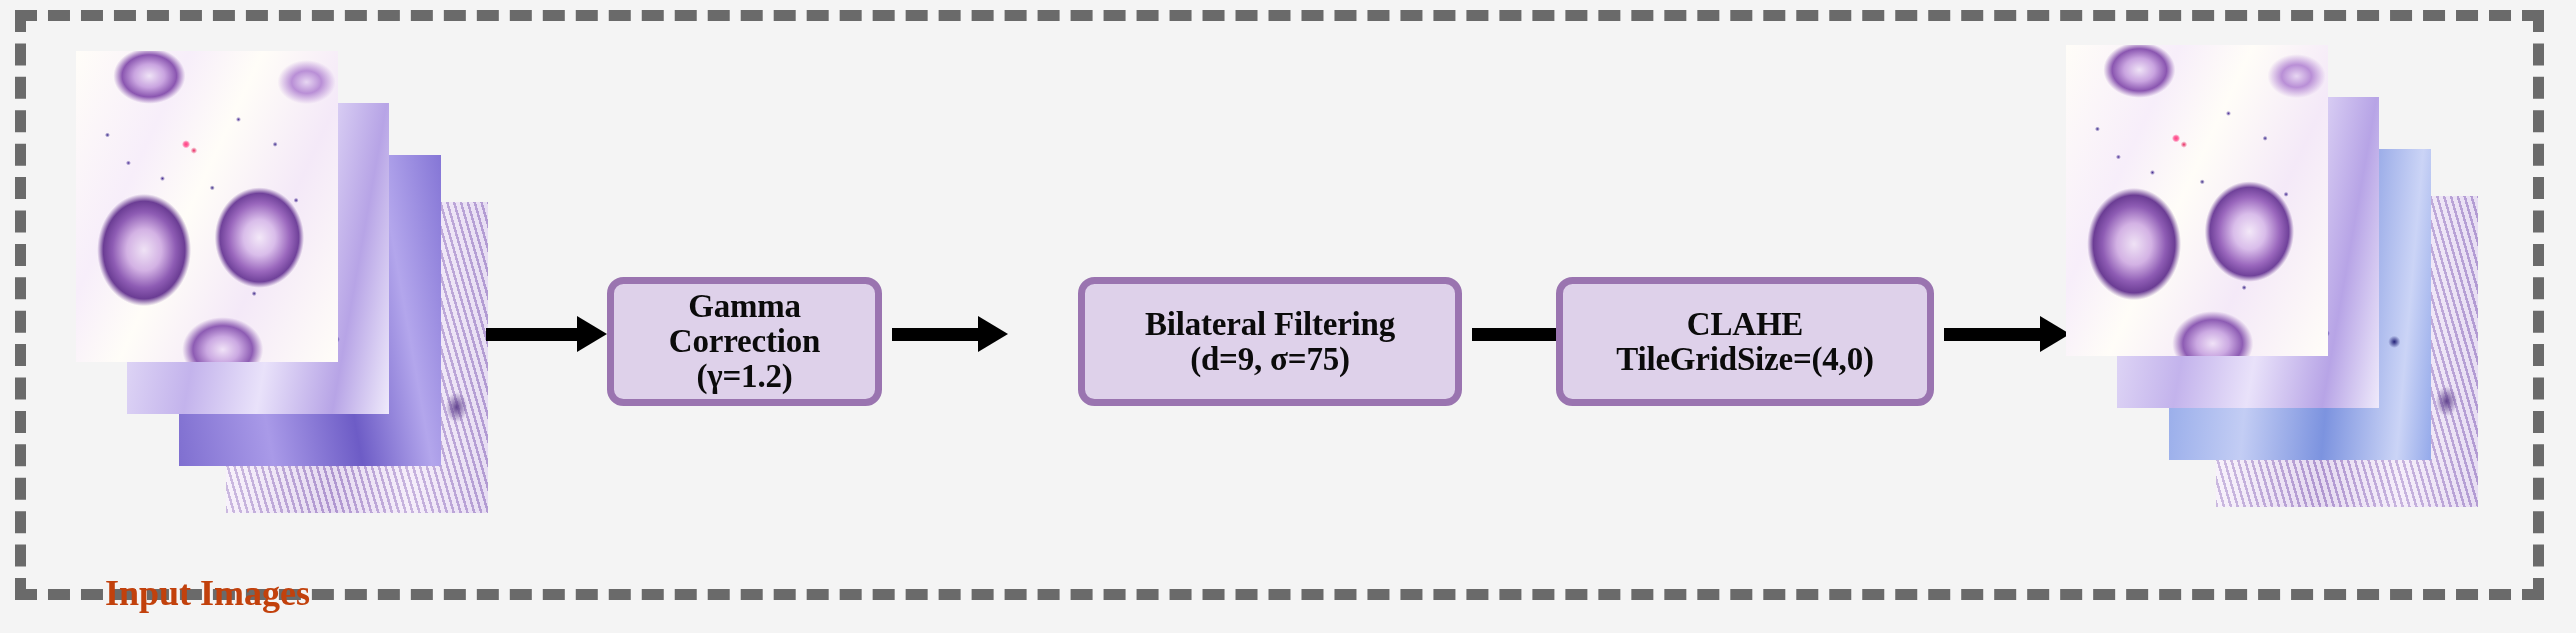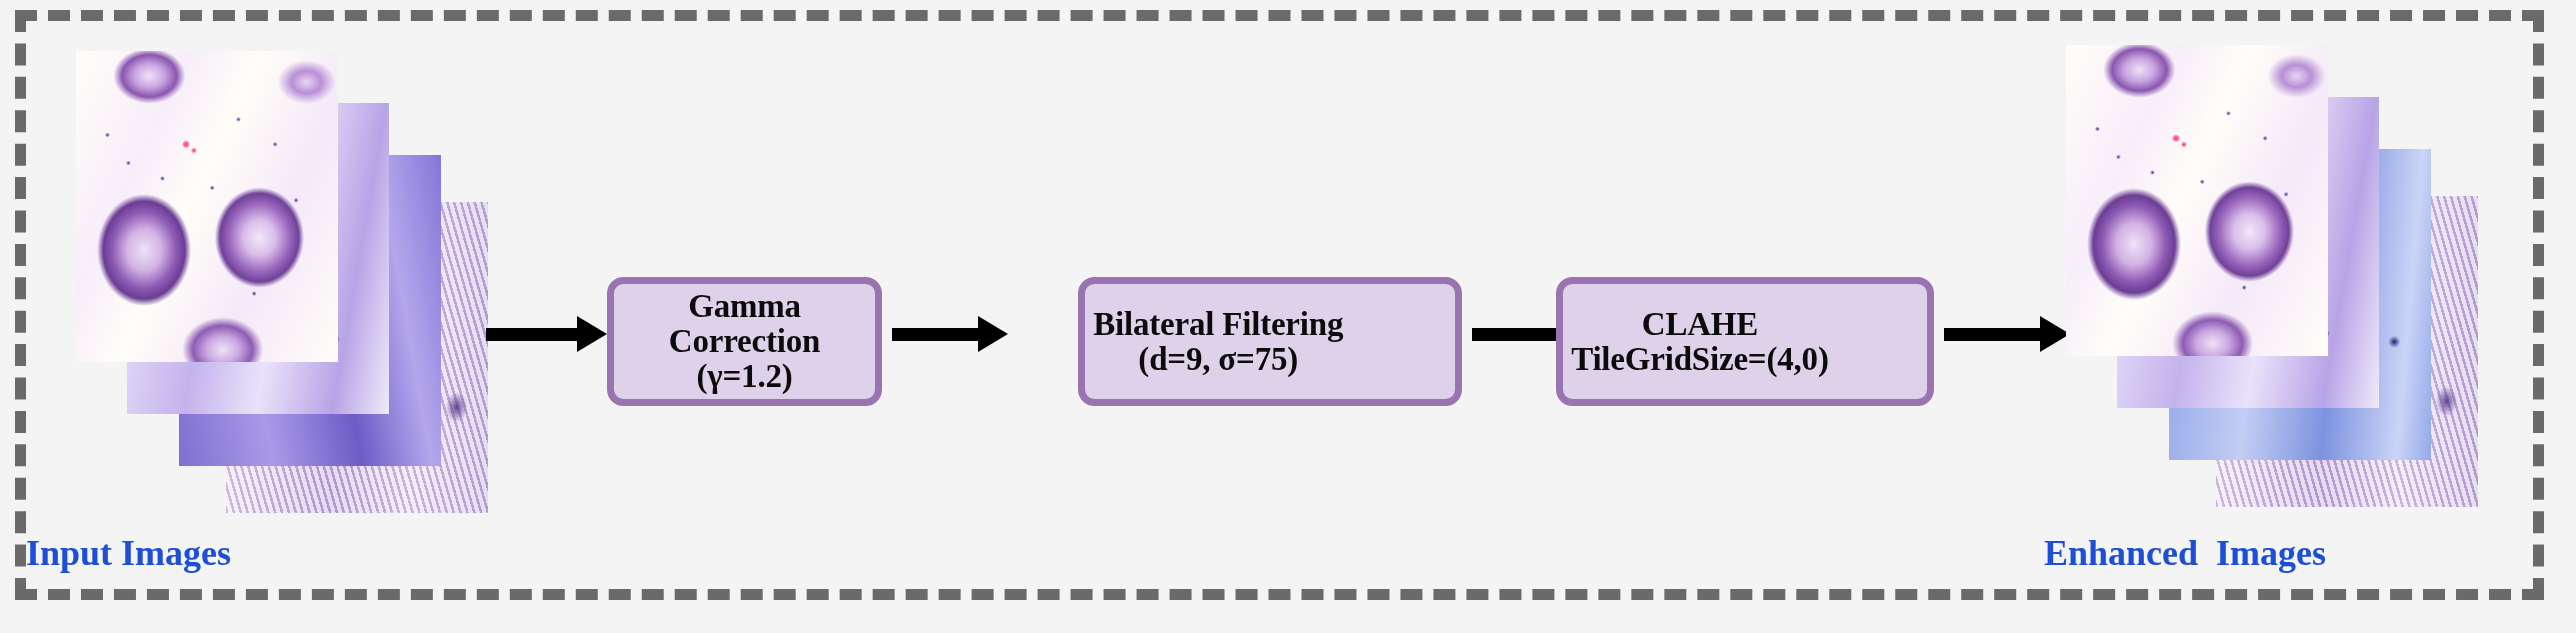--- a/index.html
+++ b/index.html
@@ -109,20 +109,21 @@
 
   
   .proc-box {
     position: absolute;
     box-sizing: border-box;
     background: #ded1ea;
     border: 7.4px solid #9a74b0;
     border-radius: 16.5px;
     display: flex;
     align-items: center;
+    justify-content: center;
     text-align: center;
   }
   .proc-label {
     font-weight: bold;
     font-size: 33px;
     line-height: 1.06;
     color: #0b0b0b;
     letter-spacing: -0.2px;
     white-space: pre-line;
     padding: 0 8.2px;
@@ -149,22 +150,24 @@
     border-bottom: 18px solid transparent;
     border-left: 30px solid #000000;
     margin-top: -9px;
   }
 
   
   .caption {
     position: absolute;
     font-weight: bold;
     font-size: 36px;
-    color: #1d4ed8;
+    color: #c2410c;
     white-space: pre;
+    text-align: center;
+    margin-top: 40px;
   }
 </style>
 </head>
 <body>
 
 <div id="canvas">
 
   <div id="dashed-frame"></div>
 
   <div class="stack" style="left:76px; top:51px; width:412px; height:462px;">
@@ -227,16 +230,15 @@
       <div class="slide-inner tex-he5"></div>
     </div>
     <div class="slide" style="left:51px; top:52px; width:262px; height:311px;">
       <div class="slide-inner tex-he2"></div>
     </div>
     <div class="slide" style="left:0px; top:0px; width:262px; height:311px;">
       <div class="slide-inner tex-he"></div>
     </div>
   </div>
 
-  <div class="caption" style="left:2044px; top:532px; width:462px;">Enhanced  Images</div>
 
 </div>
 
 
 </body></html>

